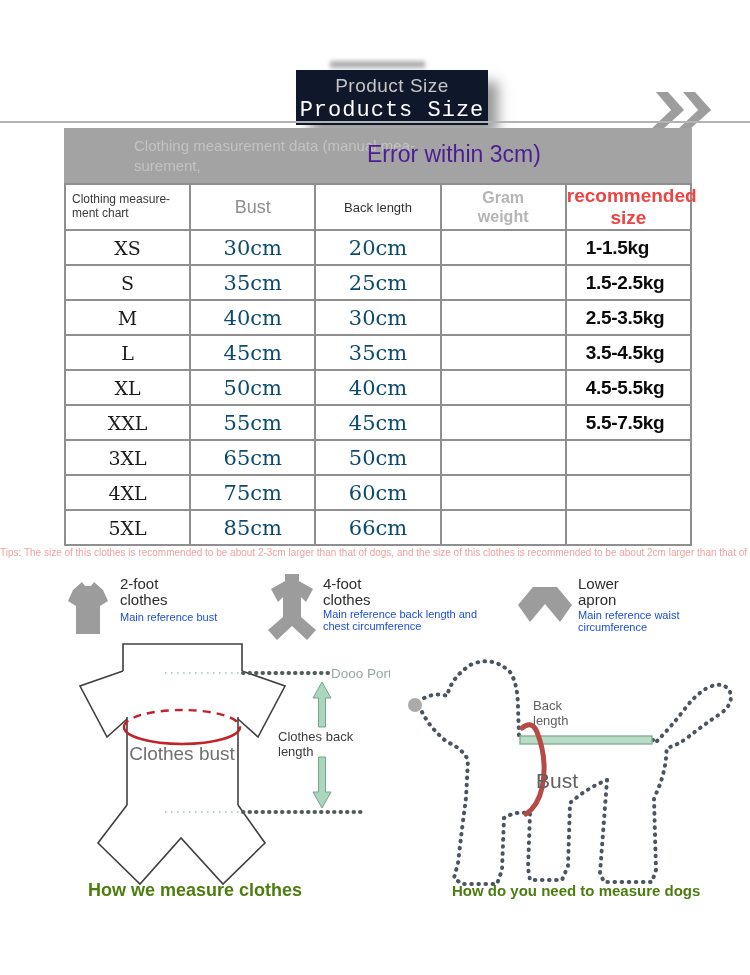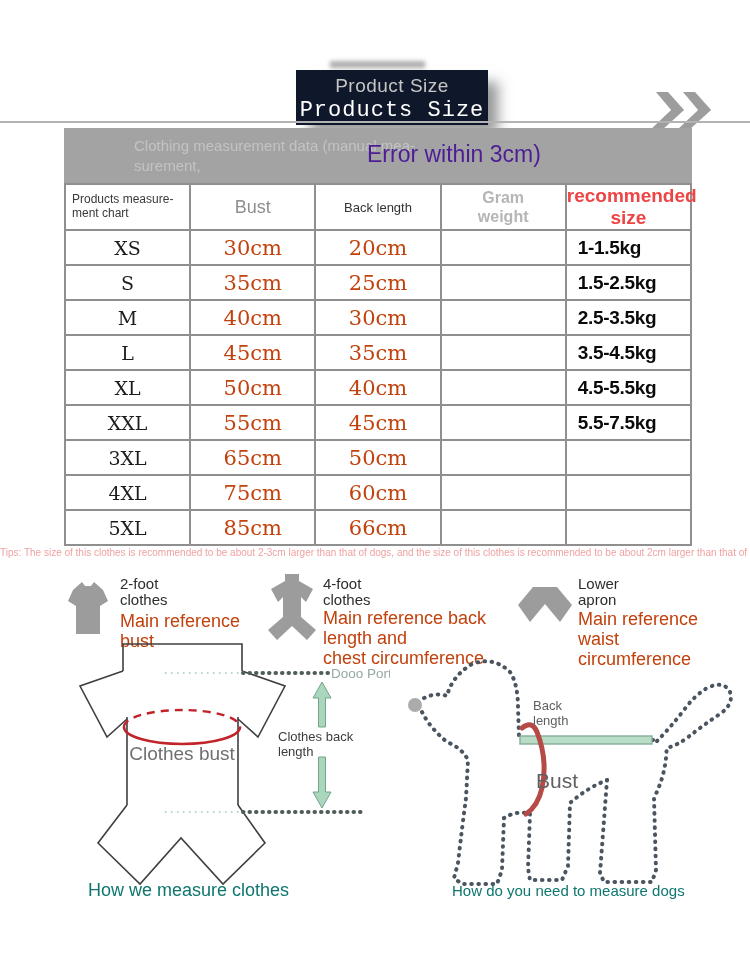--- a/index.html
+++ b/index.html
@@ -26,35 +26,35 @@
   table.size-table{border-collapse:collapse;table-layout:fixed;width:628px;background:#fff;}
   .size-table th,.size-table td{border:2px solid #8f8f8f;text-align:center;vertical-align:middle;padding:0;}
   .size-table tr.hd{height:42px;}
   .size-table tr.dr{height:35px;}
   th.h1{font-weight:400;font-size:12px;color:#3a3a3a;text-align:left;padding-left:6px;line-height:1.15;}
   th.h2{font-weight:400;font-size:18px;color:#8f8f8f;}
   th.h3{font-weight:400;font-size:13px;color:#333;}
   th.h4{font-weight:700;font-size:16px;color:#b5b5b5;line-height:1.2;}
   th.h5{font-weight:700;font-size:19px;color:#ef4444;}
   td.c-size{font-family:"DejaVu Serif",serif;font-size:19px;color:#1c1c1c;margin-top:33px;}
-  td.c-val{font-family:"DejaVu Serif",serif;font-size:21px;color:#c2410c;}
-  td.c-rec{font-weight:700;font-size:19px;color:#0a0a0a;text-align:left;padding-left:11px;letter-spacing:-.3px;}
+  td.c-val{font-family:"DejaVu Serif",serif;font-size:21px;color:#0c4a6e;}
+  td.c-rec{font-weight:700;font-size:19px;color:#0a0a0a;text-align:left;padding-left:19px;letter-spacing:-.3px;}
 
   
   .tips{position:absolute;left:0;top:547px;width:750px;text-align:center;
         font-size:10px;color:#f0a2a2;white-space:nowrap;}
 
   
   .legend-item{position:absolute;}
   .lg-title{font-size:15px;color:#2d2d2d;line-height:1.05;}
-  .lg-desc{font-size:18px;color:#c2410c;line-height:1.12;margin-top:3px;}
+  .lg-desc{font-size:11px;color:#1d4ed8;line-height:1.12;margin-top:3px;}
 
   
   .svg-abs{position:absolute;}
-  .cap{position:absolute;color:#0f766e;}
+  .cap{position:absolute;color:#4d7c0f;font-weight:bold;}
   .cap-left{left:88px;top:880px;font-size:18px;}
   .cap-right{left:452px;top:882px;font-size:15px;}
   svg text{font-family:"Liberation Sans",sans-serif;}
 </style>
 </head>
 <body>
 
 <div class="page">
 
   <div class="title-smudge"></div>
@@ -75,21 +75,21 @@
       <div class="banner-l">
         <div>Clothing measurement data (manual mea-</div>
         <div>surement,</div>
       </div>
       <div class="banner-err">Error within 3cm)</div>
     </div>
     <table class="size-table">
       <tbody>
           <tr class="hd">
         <th class="h1">
-          <div>Products measure-</div>
+          <div>Clothing measure-</div>
           <div>ment chart</div>
         </th>
         <th class="h2">Bust</th>
         <th class="h3">Back length</th>
         <th class="h4">
           <div>Gram</div>
           <div>weight</div>
         </th>
         <th class="h5">recommended size</th>
       </tr>

